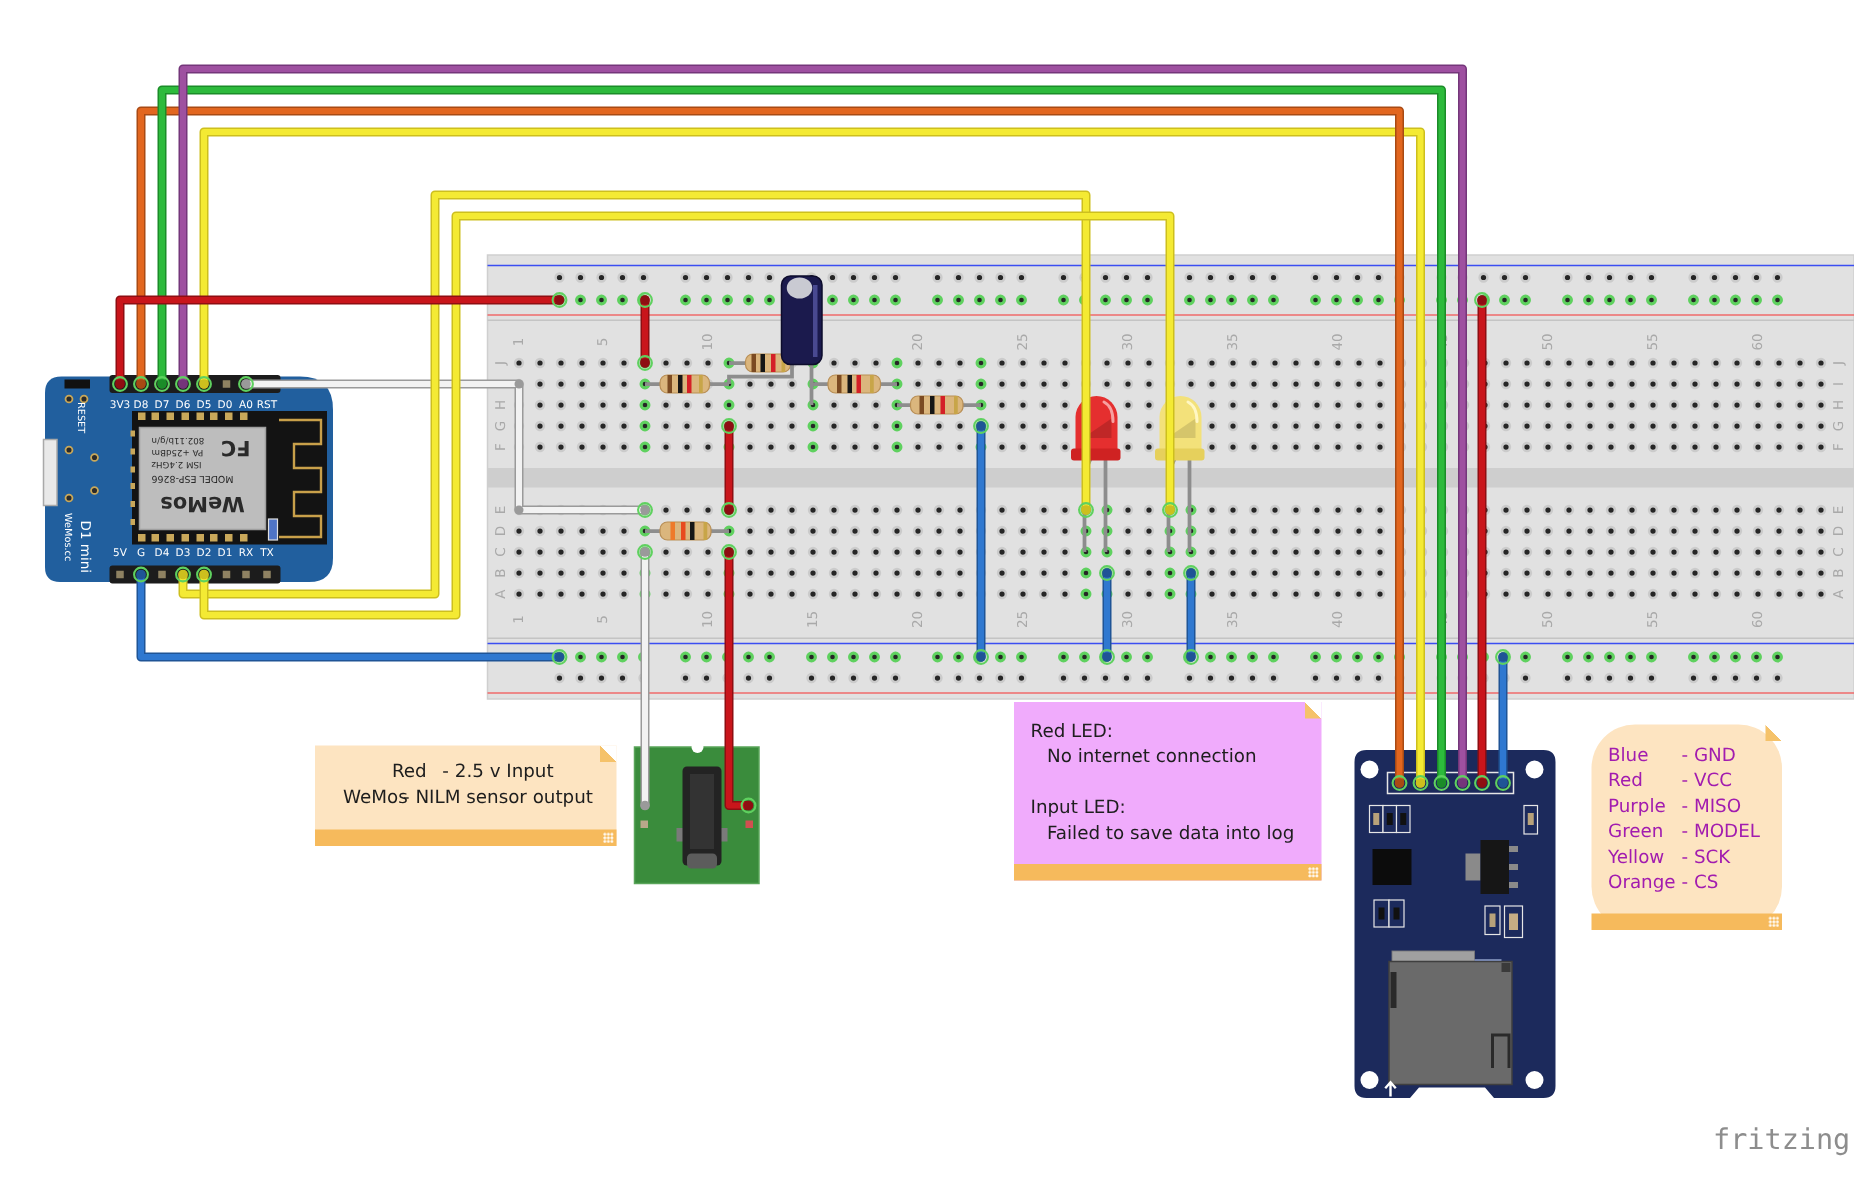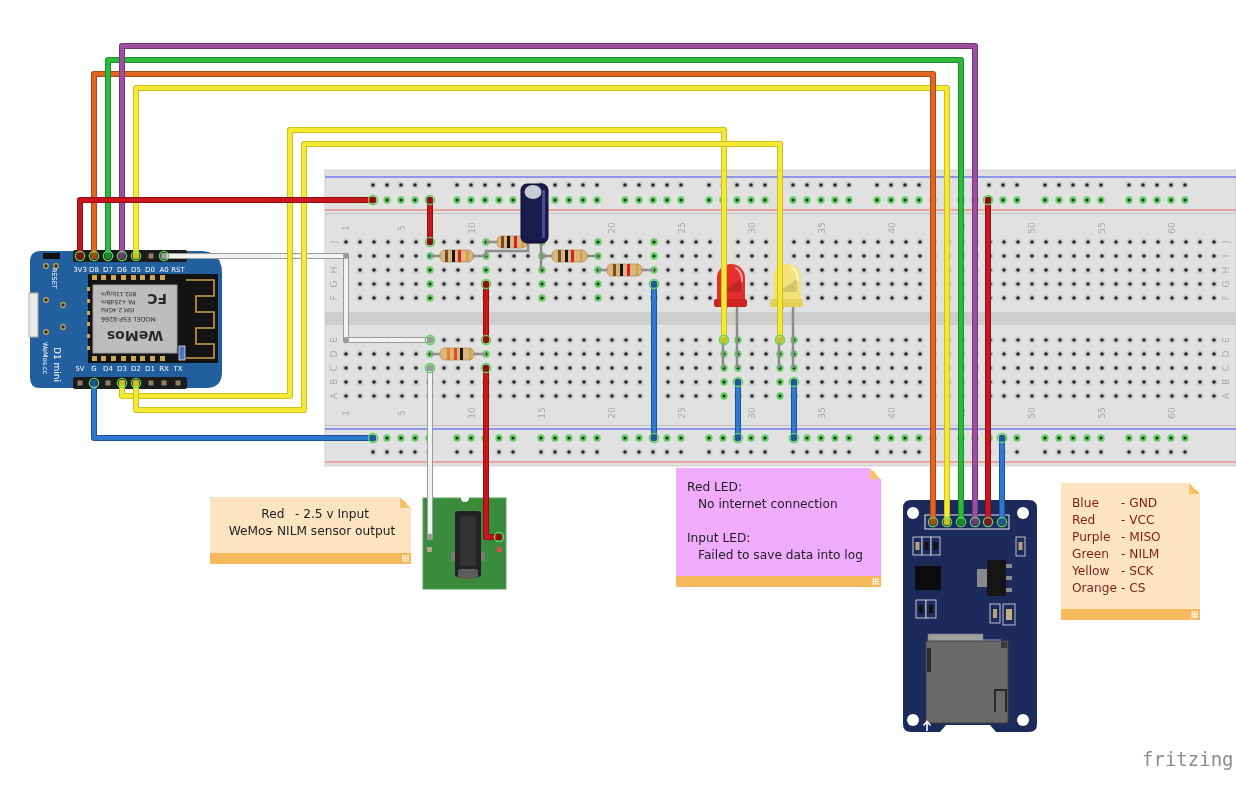--- a/index.html
+++ b/index.html
@@ -1286,26 +1286,26 @@
     <div class="nrow indent">No internet connection</div>
     <div class="nrow"></div>
     <div class="nrow">Input LED:</div>
     <div class="nrow indent">Failed to save data into log</div>
   </div>
   <div class="note-bar" style="background: rgb(246, 186, 92);">
       <span class="note-grip"></span>
     </div>
 </div>
 
-<div class="note" style="left: 1061px; top: 483px; width: 139px; height: 137px; background: rgb(253, 228, 193); color: #7f1d1d;">
+<div class="note" style="left: 1061px; top: 483px; width: 127px; height: 137px; background: rgb(253, 228, 193); color: #a21caf; border-radius: 29px;">
   <div class="note-fold" style="background: linear-gradient(to left bottom, rgb(255, 255, 255) 50%, rgb(245, 194, 106) 50%);"></div>
   <div class="note-body" style="top:12px;">
     <div class="nrow"><span class="nl" style="width:45px">Blue</span><span class="nv">- GND</span></div>
     <div class="nrow"><span class="nl" style="width:45px">Red</span><span class="nv">- VCC</span></div>
     <div class="nrow"><span class="nl" style="width:45px">Purple</span><span class="nv">- MISO</span></div>
-    <div class="nrow"><span class="nl" style="width:45px">Green</span><span class="nv">- NILM</span></div>
+    <div class="nrow"><span class="nl" style="width:45px">Green</span><span class="nv">- MODEL</span></div>
     <div class="nrow"><span class="nl" style="width:45px">Yellow</span><span class="nv">- SCK</span></div>
     <div class="nrow"><span class="nl" style="width:45px">Orange</span><span class="nv">- CS</span></div>
   </div>
   <div class="note-bar" style="background: rgb(246, 186, 92);">
       <span class="note-grip"></span>
     </div>
 </div>
 
 </body></html>

